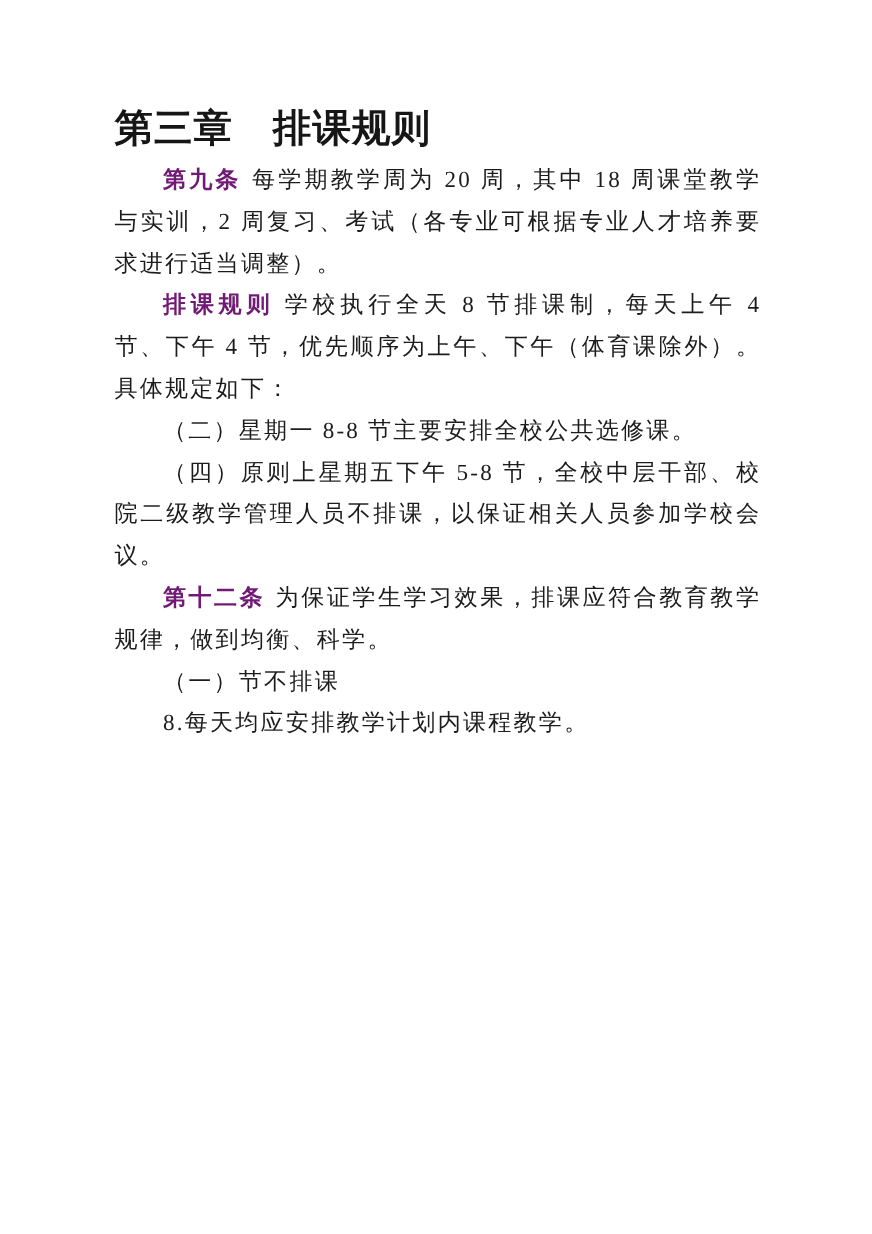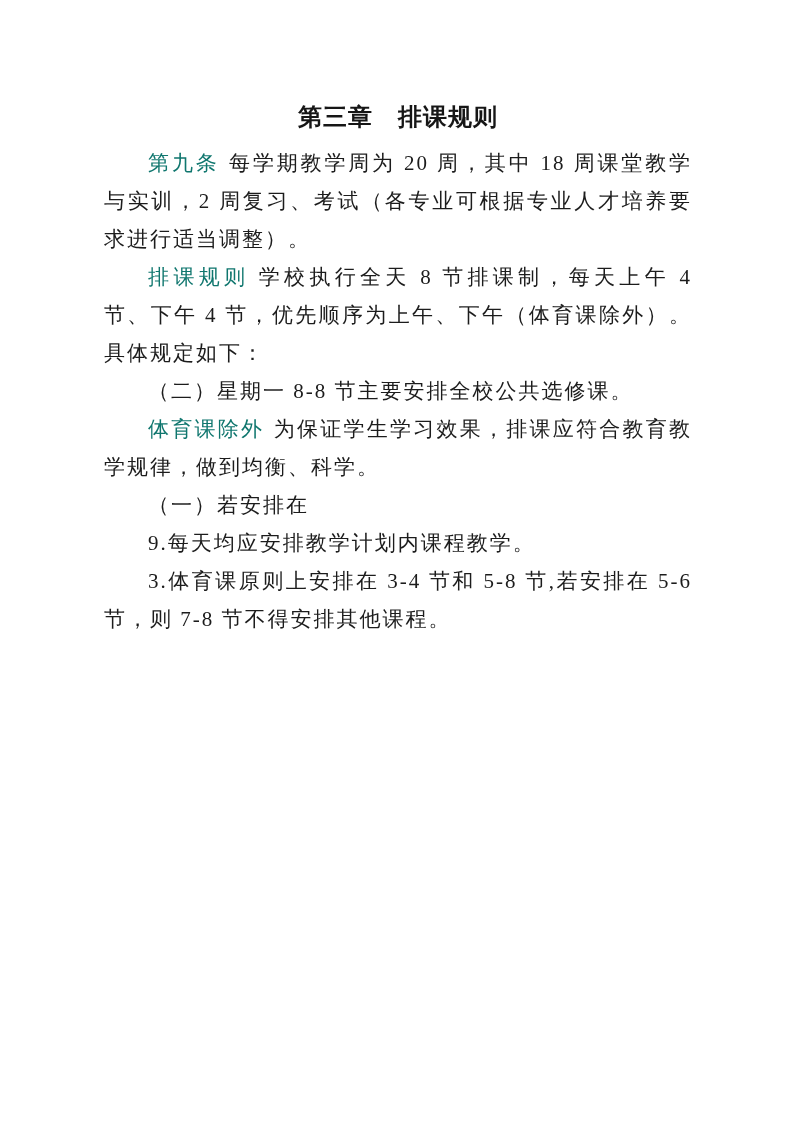--- a/index.html
+++ b/index.html
@@ -18,64 +18,63 @@
     color: #1c1c1c;
   }
   .content {
     position: absolute;
     left: 104px;
     top: 96px;
     width: 588px;
   }
   .chapter-title {
     font-family: "Liberation Sans", "DejaVu Sans", sans-serif;
-    font-size: 24px;
+    font-size: 35px;
     font-weight: bold;
     line-height: 42px;
-    text-align: center;
     letter-spacing: 1px;
     margin: 0 0 6px 0;
     color: #161616;
   }
   p.para {
     margin: 0;
     font-size: 21px;
     line-height: 38px;
     letter-spacing: 2px;
     text-align: justify;
     text-justify: inter-character;
     text-indent: 2.1em;
     word-break: break-all;
   }
   p.para .para-lead {
-    font-weight: normal;
+    font-weight: bold;
     padding-right: 0.45em;
-    color: #0f766e;
+    color: #701a75;
   }
 </style>
 </head>
 <body>
 
 <div class="page">
   <div class="content">
 
     <h1 class="chapter-title">第三章　排课规则</h1>
 
     <p class="para"><b class="para-lead">第九条</b><span>每学期教学周为 20 周，其中 18 周课堂教学与实训，2 周复习、考试（各专业可根据专业人才培养要求进行适当调整）。</span></p>
 
     <p class="para"><b class="para-lead">排课规则</b><span>学校执行全天 8 节排课制，每天上午 4 节、下午 4 节，优先顺序为上午、下午（体育课除外）。具体规定如下：</span></p>
 
 
     <p class="para"><span>（二）星期一 8-8 节主要安排全校公共选修课。</span></p>
 
 
+    <p class="para"><span>（四）原则上星期五下午 5-8 节，全校中层干部、校院二级教学管理人员不排课，以保证相关人员参加学校会议。</span></p>
 
-    <p class="para"><b class="para-lead">体育课除外</b><span>为保证学生学习效果，排课应符合教育教学规律，做到均衡、科学。</span></p>
+    <p class="para"><b class="para-lead">第十二条</b><span>为保证学生学习效果，排课应符合教育教学规律，做到均衡、科学。</span></p>
 
-    <p class="para"><span>（一）若安排在</span></p>
+    <p class="para"><span>（一）节不排课</span></p>
 
-    <p class="para"><span>9.每天均应安排教学计划内课程教学。</span></p>
+    <p class="para"><span>8.每天均应安排教学计划内课程教学。</span></p>
 
 
-    <p class="para"><span>3.体育课原则上安排在 3-4 节和 5-8 节,若安排在 5-6 节，则 7-8 节不得安排其他课程。</span></p>
 
   </div>
 </div>
 
 </body></html>

